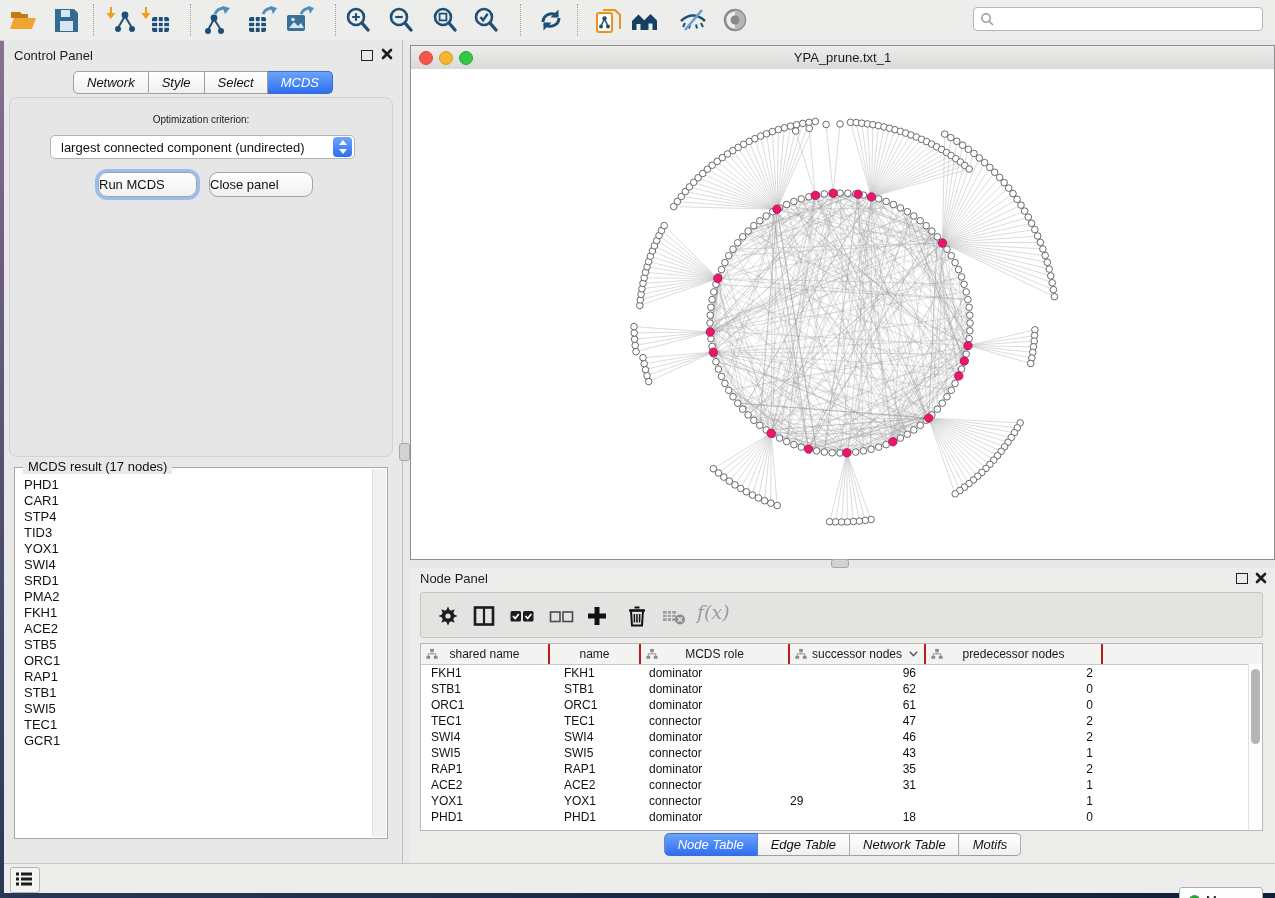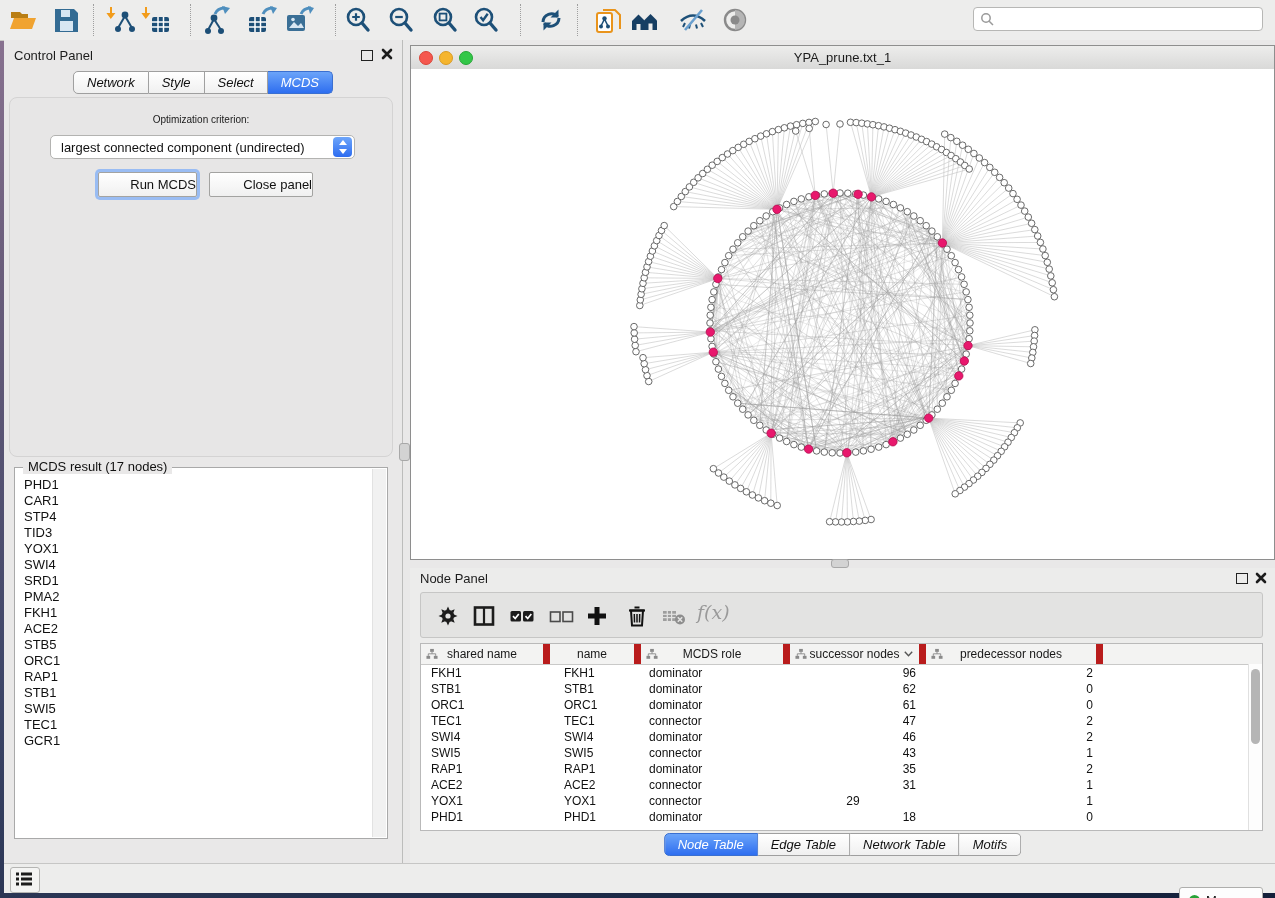--- a/index.html
+++ b/index.html
@@ -27,21 +27,21 @@
   .seg .tab.active{background:linear-gradient(#6ba4f9,#2e6ef0);color:#fff;border-color:#3a6fd0;}
   .cp-tabs{position:absolute;left:50%;transform:translateX(-50%);top:31px;}
   .cp-inner{position:absolute;left:5px;top:57px;width:384px;height:360px;background:#e7e6e6;border:1px solid #d4d3d3;border-radius:8px;box-sizing:border-box;}
   .opt-label{position:absolute;left:0;right:0;top:16px;text-align:center;font-size:10px;color:#1a1a1a;}
   .combo{position:absolute;left:40px;top:37px;width:305px;height:24px;background:#fff;border:1px solid #b3b3b1;border-radius:5px;display:flex;align-items:center;box-sizing:border-box;}
   .combo .val{flex:1;font-size:13px;color:#111;padding-left:10px;white-space:nowrap;overflow:hidden;}
   .combo .btn{width:19px;height:20px;margin-right:2px;border-radius:4px;background:linear-gradient(#6ea6fa,#2d6cf0);position:relative;}
   .combo .btn:before,.combo .btn:after{content:"";position:absolute;left:5.5px;border-left:4px solid transparent;border-right:4px solid transparent;}
   .combo .btn:before{top:3px;border-bottom:5px solid #fff;}
   .combo .btn:after{bottom:3px;border-top:5px solid #fff;}
-  .pushbtn{position:absolute;top:74px;height:25px;background:linear-gradient(#ffffff,#f0f0f0);border:1px solid #a3a3a1;border-radius:2px;font:13px "Liberation Sans",sans-serif;color:#111;text-align:right;line-height:23px;box-sizing:border-box;}
+  .pushbtn{position:absolute;top:74px;height:25px;background:linear-gradient(#ffffff,#f0f0f0);border:1px solid #a3a3a1;border-radius:9px;font:13px "Liberation Sans",sans-serif;color:#111;text-align:left;line-height:23px;box-sizing:border-box;}
   .focusring{box-shadow:0 0 0 3px rgba(110,166,250,0.65);}
   .groupbox{position:absolute;left:10px;top:427px;width:374px;height:372px;background:#fff;border:1px solid #a9a9a9;box-sizing:border-box;}
   .groupbox .legend{position:absolute;left:8px;top:-9px;background:#e9e8e8;padding:0 5px;font-size:13px;color:#111;}
   .mcds-list{position:absolute;left:1px;top:3px;bottom:1px;right:14px;overflow:hidden;padding:6px 0 0 8px;}
   .mcds-list div{font-size:13px;line-height:16px;color:#111;}
   .gb-scroll{position:absolute;right:1px;top:1px;bottom:1px;width:13px;background:#f1f1f1;border-left:1px solid #e2e2e2;}
   
   .right-bg{position:absolute;left:403px;top:40px;width:872px;height:823px;background:#e9e8e8;}
   .v-handle{position:absolute;left:399px;top:443px;width:9px;height:16px;background:#d3d3d3;border:1px solid #a8a8a8;border-radius:3px;z-index:6;}
   .h-handle{position:absolute;left:831px;top:559px;width:16px;height:7px;background:#d3d3d3;border:1px solid #a8a8a8;border-radius:3px;z-index:6;}
@@ -51,21 +51,21 @@
   .net-title{text-align:center;font-size:13px;line-height:23px;color:#1c1c1c;}
   .net-canvas{position:absolute;left:0;top:23px;right:0;bottom:0;background:#fff;overflow:hidden;}
   
   .table-panel{position:absolute;left:410px;top:568px;width:865px;height:295px;background:#ececeb;}
   .tp-title{position:absolute;left:10px;top:3px;font-size:13px;color:#1c1c1c;}
   .tp-toolbar{position:absolute;left:10px;top:24px;width:843px;height:46px;background:#e3e3e2;border:1px solid #c6c6c5;border-radius:3px;box-sizing:border-box;}
   .tpic{position:absolute;top:10px;width:26px;height:26px;}
   .fx{position:absolute;top:8px;font:italic 19px "DejaVu Serif",serif;color:#9a9a9a;}
   .dtable{position:absolute;left:10px;top:75px;width:843px;height:188px;background:#fff;border:1px solid #b9b9b9;box-sizing:border-box;overflow:hidden;}
   .thead{display:flex;height:20px;background:#f3f3f2;border-bottom:1px solid #c9c9c8;}
-  .th{position:relative;border-right:7px solid #b91c1c;font-size:12px;color:#191919;text-align:center;line-height:20px;box-sizing:border-box;}
+  .th{position:relative;border-right:2px solid #b91c1c;font-size:12px;color:#191919;text-align:center;line-height:20px;box-sizing:border-box;}
   .th .treeico{position:absolute;left:5px;top:4px;}
   .th .sortico{position:absolute;right:6px;top:7px;}
   .trow{display:flex;height:16px;}
   .td{font-size:12px;color:#111;line-height:16px;box-sizing:border-box;white-space:nowrap;overflow:hidden;}
   .tscroll{position:absolute;right:0;top:20px;bottom:0;width:13px;background:#fdfdfd;border-left:1px solid #e0e0e0;}
   .tthumb{position:absolute;left:2px;top:5px;width:9px;height:75px;background:#b5b5b5;border-radius:5px;}
   .tp-tabs{position:absolute;left:50%;transform:translateX(-50%);top:265px;}
   
   .statusbar{position:absolute;left:4px;top:863px;width:1271px;height:30px;background:#ededec;border-top:1px solid #c6c6c5;box-sizing:border-box;}
   .list-btn{position:absolute;left:6px;top:3px;width:28px;height:24px;background:#f4f4f3;border:1px solid #b5b5b3;border-radius:3px;}
@@ -1253,21 +1253,21 @@
             <div class="td" style="width: 129px; padding-left: 10px;">ACE2</div>
             <div class="td" style="width: 91px; padding-left: 14px;">ACE2</div>
             <div class="td" style="width: 149px; padding-left: 8px;">connector</div>
             <div class="td" style="width: 136px; padding-right: 10px; text-align: right;">31</div>
             <div class="td" style="width: 177px; padding-right: 10px; text-align: right;">1</div>
           </div>
           <div class="trow">
             <div class="td" style="width: 129px; padding-left: 10px;">YOX1</div>
             <div class="td" style="width: 91px; padding-left: 14px;">YOX1</div>
             <div class="td" style="width: 149px; padding-left: 8px;">connector</div>
-            <div class="td" style="width: 136px; padding-right: 10px; text-align: center;">29</div>
+            <div class="td" style="width: 136px; padding-right: 10px; text-align: left;">29</div>
             <div class="td" style="width: 177px; padding-right: 10px; text-align: right;">1</div>
           </div>
           <div class="trow">
             <div class="td" style="width: 129px; padding-left: 10px;">PHD1</div>
             <div class="td" style="width: 91px; padding-left: 14px;">PHD1</div>
             <div class="td" style="width: 149px; padding-left: 8px;">dominator</div>
             <div class="td" style="width: 136px; padding-right: 10px; text-align: right;">18</div>
             <div class="td" style="width: 177px; padding-right: 10px; text-align: right;">0</div>
           </div>
         </div>

